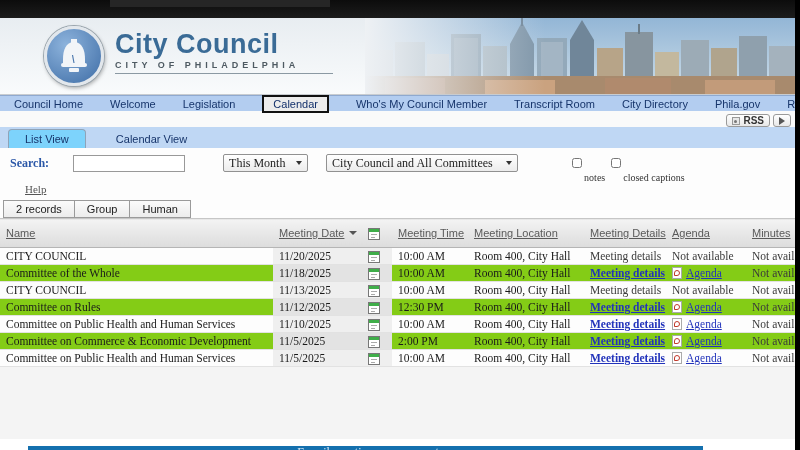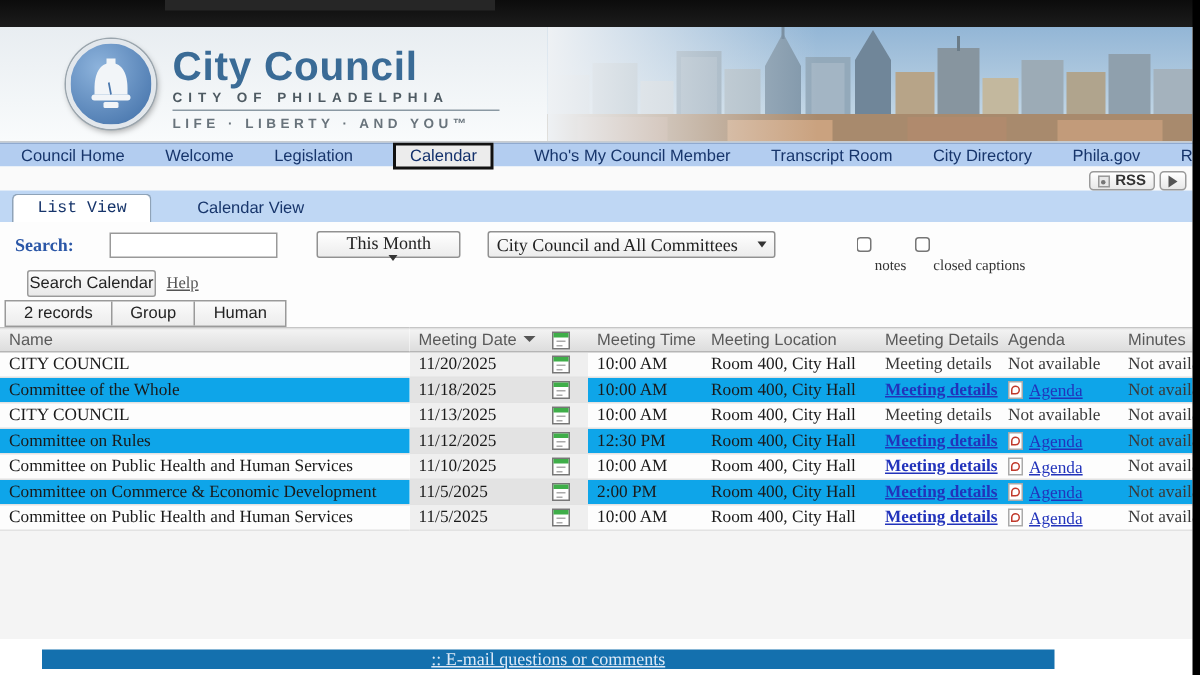--- a/index.html
+++ b/index.html
@@ -39,55 +39,55 @@
     background:linear-gradient(#fff,#e8e8e8); font-size:10px; font-weight:bold; color:#333; padding:0 5px; height:13px; text-decoration:none; }
   .rss-icon { display:inline-block; width:8px; height:8px; border:1px solid #999; background:#e8e8e8; position:relative; }
   .rss-icon::after { content:""; position:absolute; left:1px; bottom:1px; width:3px; height:3px; background:#777; border-radius:50%; }
   .page-btn { display:inline-flex; align-items:center; justify-content:center; border:1px solid #9a9a9a; border-radius:3px;
     background:linear-gradient(#fff,#e8e8e8); height:13px; width:18px; }
   .page-btn .tri { width:0; height:0; border-left:6px solid #555; border-top:4px solid transparent; border-bottom:4px solid transparent; }
 
   
   .tabbar { height:21px; background:#bfd7f4; display:flex; align-items:flex-end; padding-left:8px; }
   .tab { font-size:11px; color:#17356b; padding:3px 16px 3px 16px; cursor:pointer; }
-  .tab.active { background:#ffffff; border:1px solid #8fa3b8; border-bottom:none; border-radius:4px 4px 0 0; margin-right:14px;font-family:Liberation Mono, monospace; }
+  .tab.active { background:#7dd3fc; border:1px solid #8fa3b8; border-bottom:none; border-radius:4px 4px 0 0; margin-right:14px; }
 
   
   .content { background:#fdfdfd; }
   .search-row { height:30px; display:flex; align-items:center; padding-left:10px; }
   .search-label { font-family:"Liberation Serif", serif; font-weight:bold; font-size:12px; color:#2b57a7; margin-right:10px; }
   .search-input { width:112px; height:17px; border:1px solid #999; background:#fff; margin-left:14px; font-size:11px; padding:0 3px; }
   .ddl { display:flex; align-items:center; justify-content:space-between; border:1px solid #919191; background:linear-gradient(#fff,#ececec);
     height:18px; font-family:"Liberation Serif", serif; font-size:12px; color:#222; padding:0 5px; cursor:pointer; border-radius:2px; }
-  .ddl-month { width:96px; margin-left:26px;flex-direction:column; }
+  .ddl-month { width:85px; margin-left:38px; }
   .ddl-committee { width:192px; margin-left:18px; }
   .ddl-arrow { width:0; height:0; border-top:4px solid #333; border-left:3.5px solid transparent; border-right:3.5px solid transparent; margin-left:6px; }
   .chk-group { display:flex; align-items:center; margin-left:54px; gap:6px; }
   .chk-item { display:flex; align-items:center; gap:2px; }
   .chk-item input { width:10px; height:10px; }
   .chk-label { font-family:"Liberation Serif", serif; font-size:10px; color:#333;margin-top:29px; }
 
   .btn-row { height:21px; display:flex; align-items:center; padding-left:18px; }
   .search-btn { width:86px; height:18px; border:1px solid #9a9a9a; border-radius:2px; background:linear-gradient(#fcfcfc,#e9e9e9);
     font-size:11px; color:#222; cursor:pointer; font-family:"Liberation Sans", sans-serif; }
   .help-link { font-family:"Liberation Serif", serif; font-size:11px; color:#555; text-decoration:underline; margin-left:7px; }
 
   .toolbar { height:19px; display:flex; align-items:center; padding-left:3px; }
   .tool-group { display:flex; border:1px solid #9a9a9a; background:linear-gradient(#fbfbfb,#ececec); height:18px; }
   .tool-btn { font-size:11px; color:#222; background:none; border:none; border-right:1px solid #9a9a9a; padding:0 12px; cursor:pointer;
     font-family:"Liberation Sans", sans-serif; }
   .tool-btn:last-child { border-right:none; }
 
   
   table.meetings { width:795px; border-collapse:collapse; table-layout:fixed; }
-  .meetings th { height:16px; background:linear-gradient(#f3f3f3,#dcdcdc); border-top:1px solid #c6c6c6; border-bottom:1px solid #b5b5b5;
-    font-size:11px; font-weight:normal; color:#5a5a5a; text-align:left; padding:0 6px; white-space:nowrap; overflow:hidden; }
+  .meetings th { height:29px; background:linear-gradient(#f3f3f3,#dcdcdc); border-top:1px solid #c6c6c6; border-bottom:1px solid #b5b5b5;
+    font-size:11px; font-weight:normal; color:#5a5a5a; text-align:left; padding:0 6px; white-space:nowrap; overflow:hidden;text-decoration:underline; }
   .meetings td { height:17px; font-family:"Liberation Serif", serif; font-size:11.5px; color:#1a1a1a;
     border-bottom:1px solid #e2e2e2; padding:0 6px; white-space:nowrap; overflow:hidden; }
-  .meetings tr.alt td { background:#0ea5e9; }
+  .meetings tr.alt td { background:#84cc16; }
   .meetings td.shaded { background:rgba(0,0,0,0.055); }
   .meetings tr.alt td.shaded { background:#e3e3e3; }
   .col-name{width:273px;} .col-date{width:89px;} .col-cal{width:30px;} .col-time{width:76px;}
   .col-loc{width:116px;} .col-det{width:82px;} .col-agenda{width:80px;} .col-min{width:49px;}
   .sort-arrow { display:inline-block; width:0; height:0; border-top:4px solid #555; border-left:4px solid transparent; border-right:4px solid transparent; margin-left:5px; vertical-align:2px; }
   td.plain, td.na { color:#3a3a3a; }
   .det-link { font-weight:bold; color:#2233bb; text-decoration:underline; cursor:pointer; }
   .agenda-link { color:#2233bb; text-decoration:underline; cursor:pointer; }
   .cal-icon { display:inline-block; width:12px; height:12px; background:#fff; border:1px solid #777; position:relative; vertical-align:middle; cursor:pointer; }
   .cal-top { position:absolute; top:0; left:0; right:0; height:3px; background:#3fae49; }
@@ -160,21 +160,20 @@
           <path d="M17,4 C9,4 6,12 6,21 L6,25 L28,25 L28,21 C28,12 25,4 17,4 Z" fill="#f2f5f8"></path>
           <rect x="4" y="25" width="26" height="4" rx="2" fill="#f2f5f8"></rect>
           <path d="M17,25 L15.5,17" stroke="#4a77ad" stroke-width="1.2" fill="none"></path>
           <rect x="12" y="30" width="10" height="4" rx="1" fill="#f2f5f8"></rect>
         </svg>
       </div>
       <div class="brand">
         <div class="brand-title">City Council</div>
         <div class="brand-sub">CITY OF PHILADELPHIA</div>
         <div class="brand-rule"></div>
-        <div class="brand-tag">LIFE · LIBERTY · AND YOU™</div>
       </div>
     </div>
 
     <div class="mainnav">
         <a class="nav-item" href="#">Council Home</a>
         <a class="nav-item" href="#">Welcome</a>
         <a class="nav-item" href="#">Legislation</a>
         <a class="nav-item active" href="#">Calendar</a>
         <a class="nav-item" href="#">Who's My Council Member</a>
         <a class="nav-item" href="#">Transcript Room</a>
@@ -217,21 +216,20 @@
             <span class="chk-label">notes</span>
           </label>
           <label class="chk-item">
             <input type="checkbox" style="">
             <span class="chk-label">closed captions</span>
           </label>
         </div>
       </div>
 
       <div class="btn-row">
-        <button class="search-btn">Search Calendar</button>
         <a class="help-link" href="#">Help</a>
       </div>
 
       <div class="toolbar">
         <div class="tool-group">
           <button class="tool-btn">2 records</button>
           <button class="tool-btn">Group</button>
           <button class="tool-btn">Human</button>
         </div>
       </div>

